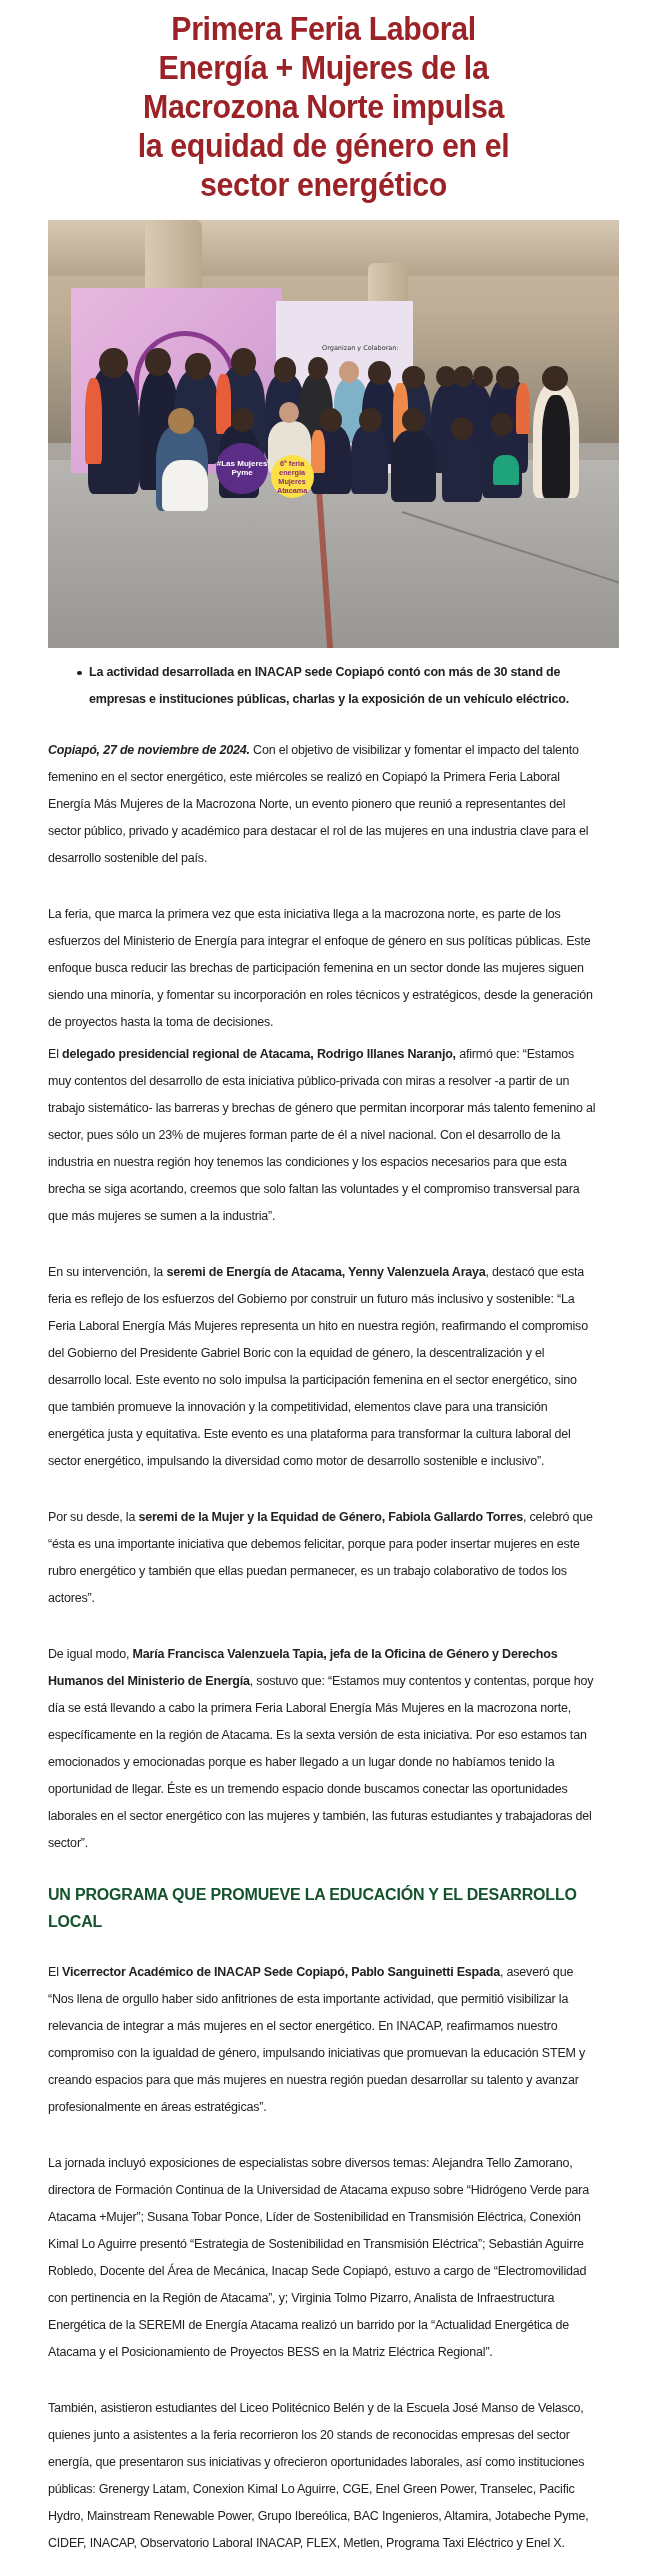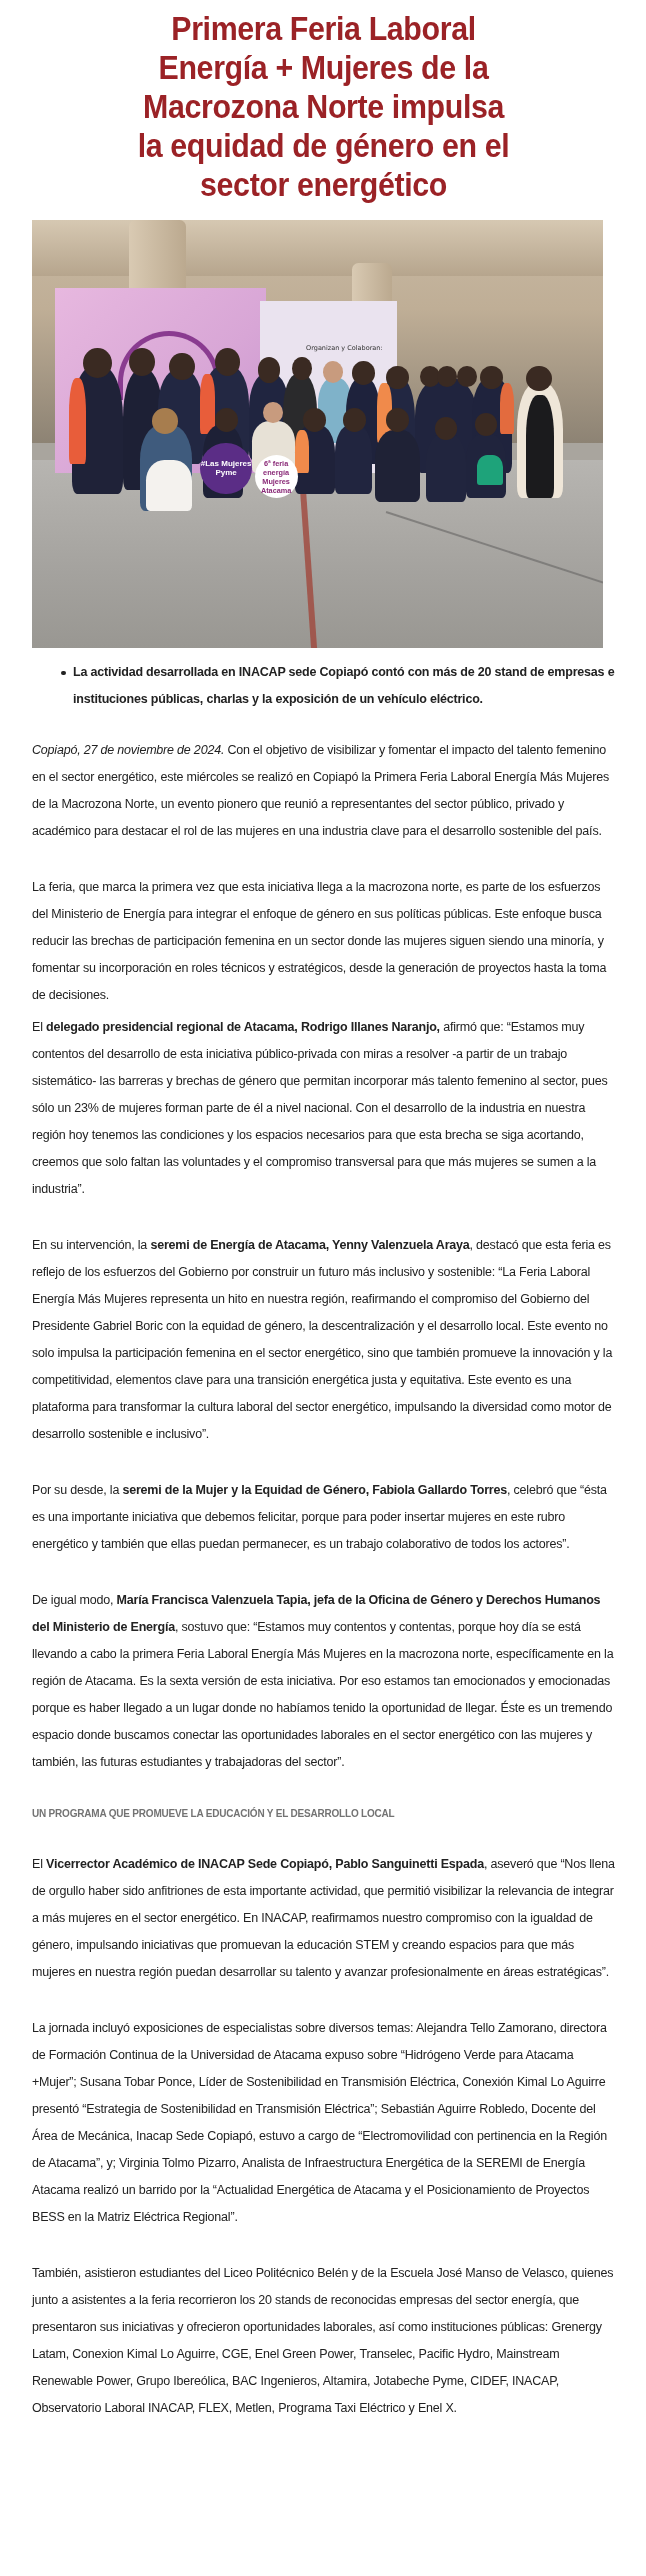--- a/index.html
+++ b/index.html
@@ -5,21 +5,21 @@
     * { box-sizing: border-box; margin: 0; padding: 0; }
     html, body { background: #ffffff; }
     body {
       width: 647px;
       min-height: 2576px;
       font-family: "Liberation Sans", "DejaVu Sans", sans-serif;
       color: #222222;
       position: relative;
       overflow-x: hidden;
     }
-    .article { padding: 0 32px; }
+    .article { padding: 0 48px; }
     .title {
       font-family: "Liberation Sans", sans-serif;
       font-weight: bold;
       color: #9b2226;
       font-size: 33px;
       line-height: 39px;
       text-align: center;
       letter-spacing: -0.4px;
       padding: 9px 48px 0 48px;
       transform: scaleX(0.92);
@@ -46,21 +46,21 @@
     .photo .greyline { position: absolute; left: 62%; top: 68%; width: 42%; height: 2.4px; background: #6f6e6c; transform: rotate(18deg); transform-origin: left; opacity: .7; }
     .photo .banner-l { position: absolute; left: 4%; top: 16%; width: 37%; height: 43%;
       background: linear-gradient(135deg, #e7b8df, #d8a6d6 60%, #c995cf); }
     .photo .banner-r { position: absolute; left: 40%; top: 19%; width: 24%; height: 40%; background: #eae3ef; }
     .photo .arc { position: absolute; left: 15%; top: 26%; width: 18%; height: 16%; border: 5.7px solid #8a3b90; border-bottom: none; border-radius: 97px 97px 0 0; }
     .photo .org-text { position: absolute; left: 48%; top: 29%; font-size: 6.5px; color: #333; font-family: "DejaVu Sans", sans-serif; }
     .photo .person { position: absolute; border-radius: 40% 40% 10% 10%; }
     .photo .head { position: absolute; border-radius: 50%; background: #3a2a22; }
     .photo .face { position: absolute; border-radius: 50%; background: #c89b7e; }
     .photo .sign { position: absolute; border-radius: 50%; background: #5b2d86; color: #fff; font-weight: bold; font-size: 8px; text-align: center; display: flex; align-items: center; justify-content: center; line-height: 9px; }
-    .photo .sign2 { position: absolute; border-radius: 50%; background: #ffffff; color: #8a2b78; font-weight: bold; font-size: 7.3px; text-align: center; display: flex; align-items: center; justify-content: center; }
+    .photo .sign2 { position: absolute; border-radius: 50%; background: #fde047; color: #8a2b78; font-weight: bold; font-size: 7.3px; text-align: center; display: flex; align-items: center; justify-content: center; }
 
     .bullets { list-style: none; margin-top: 11.3px; padding-left: 29px; }
     .bullets li {
       position: relative;
       font-weight: bold;
       font-size: 12.5px;
       line-height: 27px;
       padding-left: 12px;
       letter-spacing: -0.2px;
     }
@@ -71,28 +71,28 @@
     p.para {
       font-size: 12.5px;
       line-height: 27px;
       letter-spacing: -0.2px;
       margin-top: 0;
     }
     .gap-l { margin-top: 24px !important; }
     .gap-s { margin-top: 4.8px !important; }
     .gap-m { margin-top: 29px !important; }
     p.para b { font-weight: bold; }
-    p.para i.lead { font-style: italic; font-weight: normal; }
+    p.para i.lead { font-style: italic; font-weight: bold; }
     h2.section {
-      font-size: 10px;
+      font-size: 16px;
       font-weight: bold;
       line-height: 27px;
       margin-top: 24px;
       letter-spacing: -0.2px;
-      color: #737373;
+      color: #14532d;
     }
   </style>
 </head>
 <body>
 
 <main class="article">
 
   <h1 class="title">
     <span>Primera Feria Laboral</span>
     <span>Energía + Mujeres de la</span>
@@ -164,21 +164,21 @@
     <div class="head" style="left:70.5%;top:46%;width:4%;height:5.5%;"></div>
     <div class="person" style="left:76%;top:50%;width:7%;height:15%;background:#20243d;"></div>
     <div class="person" style="left:78%;top:55%;width:4.5%;height:7%;background:#1ea37a;"></div>
     <div class="head" style="left:77.5%;top:45%;width:4%;height:5.5%;"></div>
 
     <div class="sign" style="left:29.5%;top:52%;width:9%;height:12%;">#Las Mujeres Pyme</div>
     <div class="sign2" style="left:39%;top:55%;width:7.5%;height:10%;">6ª feria energía Mujeres Atacama</div>
   </figure>
 
   <ul class="bullets">
-    <li>La actividad desarrollada en INACAP sede Copiapó contó con más de 20 stand de empresas e instituciones públicas, charlas y la exposición de un vehículo eléctrico.</li>
+    <li>La actividad desarrollada en INACAP sede Copiapó contó con más de 30 stand de empresas e instituciones públicas, charlas y la exposición de un vehículo eléctrico.</li>
   </ul>
 
   <p class="para gap-l"><i class="lead">Copiapó, 27 de noviembre de 2024.</i><span> Con el objetivo de visibilizar y fomentar el impacto del talento femenino en el sector energético, este miércoles se realizó en Copiapó la Primera Feria Laboral Energía Más Mujeres de la Macrozona Norte, un evento pionero que reunió a representantes del sector público, privado y académico para destacar el rol de las mujeres en una industria clave para el desarrollo sostenible del país.</span></p>
 
   <p class="para gap-m"><span>La feria, que marca la primera vez que esta iniciativa llega a la macrozona norte, es parte de los esfuerzos del Ministerio de Energía para integrar el enfoque de género en sus políticas públicas. Este enfoque busca reducir las brechas de participación femenina en un sector donde las mujeres siguen siendo una minoría, y fomentar su incorporación en roles técnicos y estratégicos, desde la generación de proyectos hasta la toma de decisiones.</span></p>
 
   <p class="para gap-s"><span>El </span><b>delegado presidencial regional de Atacama, Rodrigo Illanes Naranjo,</b><span> afirmó que: “Estamos muy contentos del desarrollo de esta iniciativa público-privada con miras a resolver -a partir de un trabajo sistemático- las barreras y brechas de género que permitan incorporar más talento femenino al sector, pues sólo un 23% de mujeres forman parte de él a nivel nacional. Con el desarrollo de la industria en nuestra región hoy tenemos las condiciones y los espacios necesarios para que esta brecha se siga acortando, creemos que solo faltan las voluntades y el compromiso transversal para que más mujeres se sumen a la industria”.</span></p>
 
   <p class="para gap-m"><span>En su intervención, la </span><b>seremi de Energía de Atacama, Yenny Valenzuela Araya</b><span>, destacó que esta feria es reflejo de los esfuerzos del Gobierno por construir un futuro más inclusivo y sostenible: “La Feria Laboral Energía Más Mujeres representa un hito en nuestra región, reafirmando el compromiso del Gobierno del Presidente Gabriel Boric con la equidad de género, la descentralización y el desarrollo local. Este evento no solo impulsa la participación femenina en el sector energético, sino que también promueve la innovación y la competitividad, elementos clave para una transición energética justa y equitativa. Este evento es una plataforma para transformar la cultura laboral del sector energético, impulsando la diversidad como motor de desarrollo sostenible e inclusivo”.</span></p>
 

